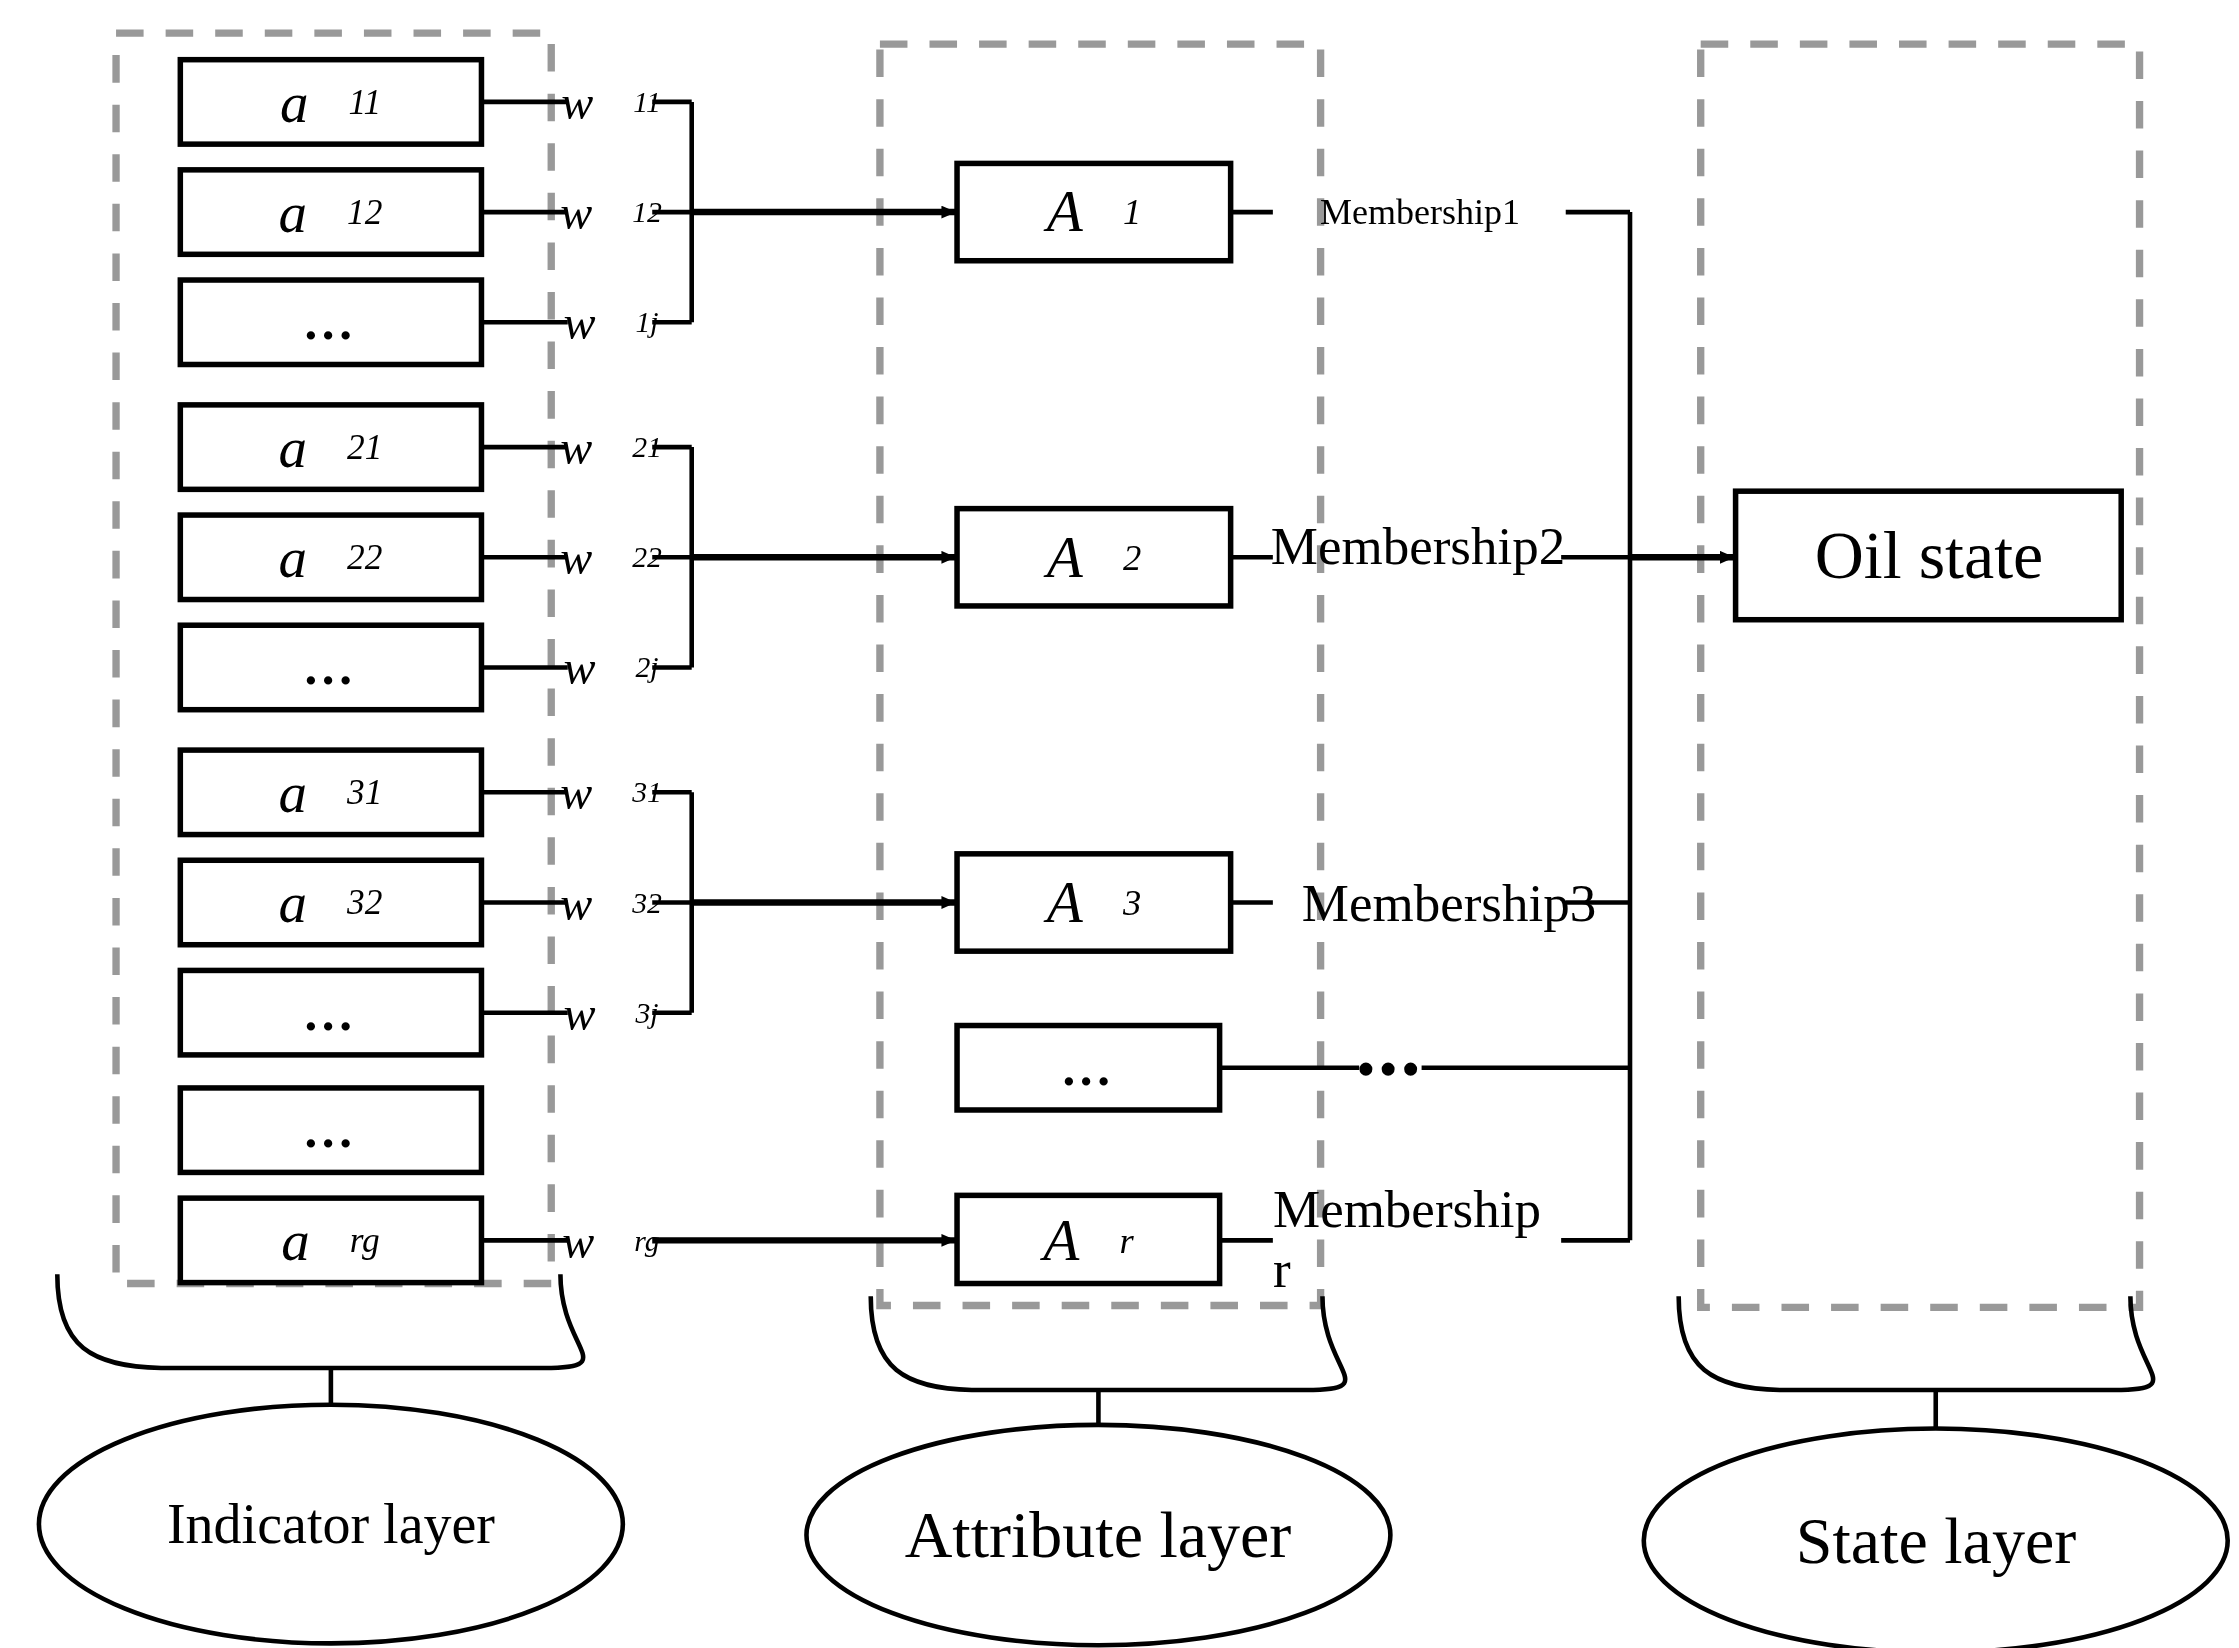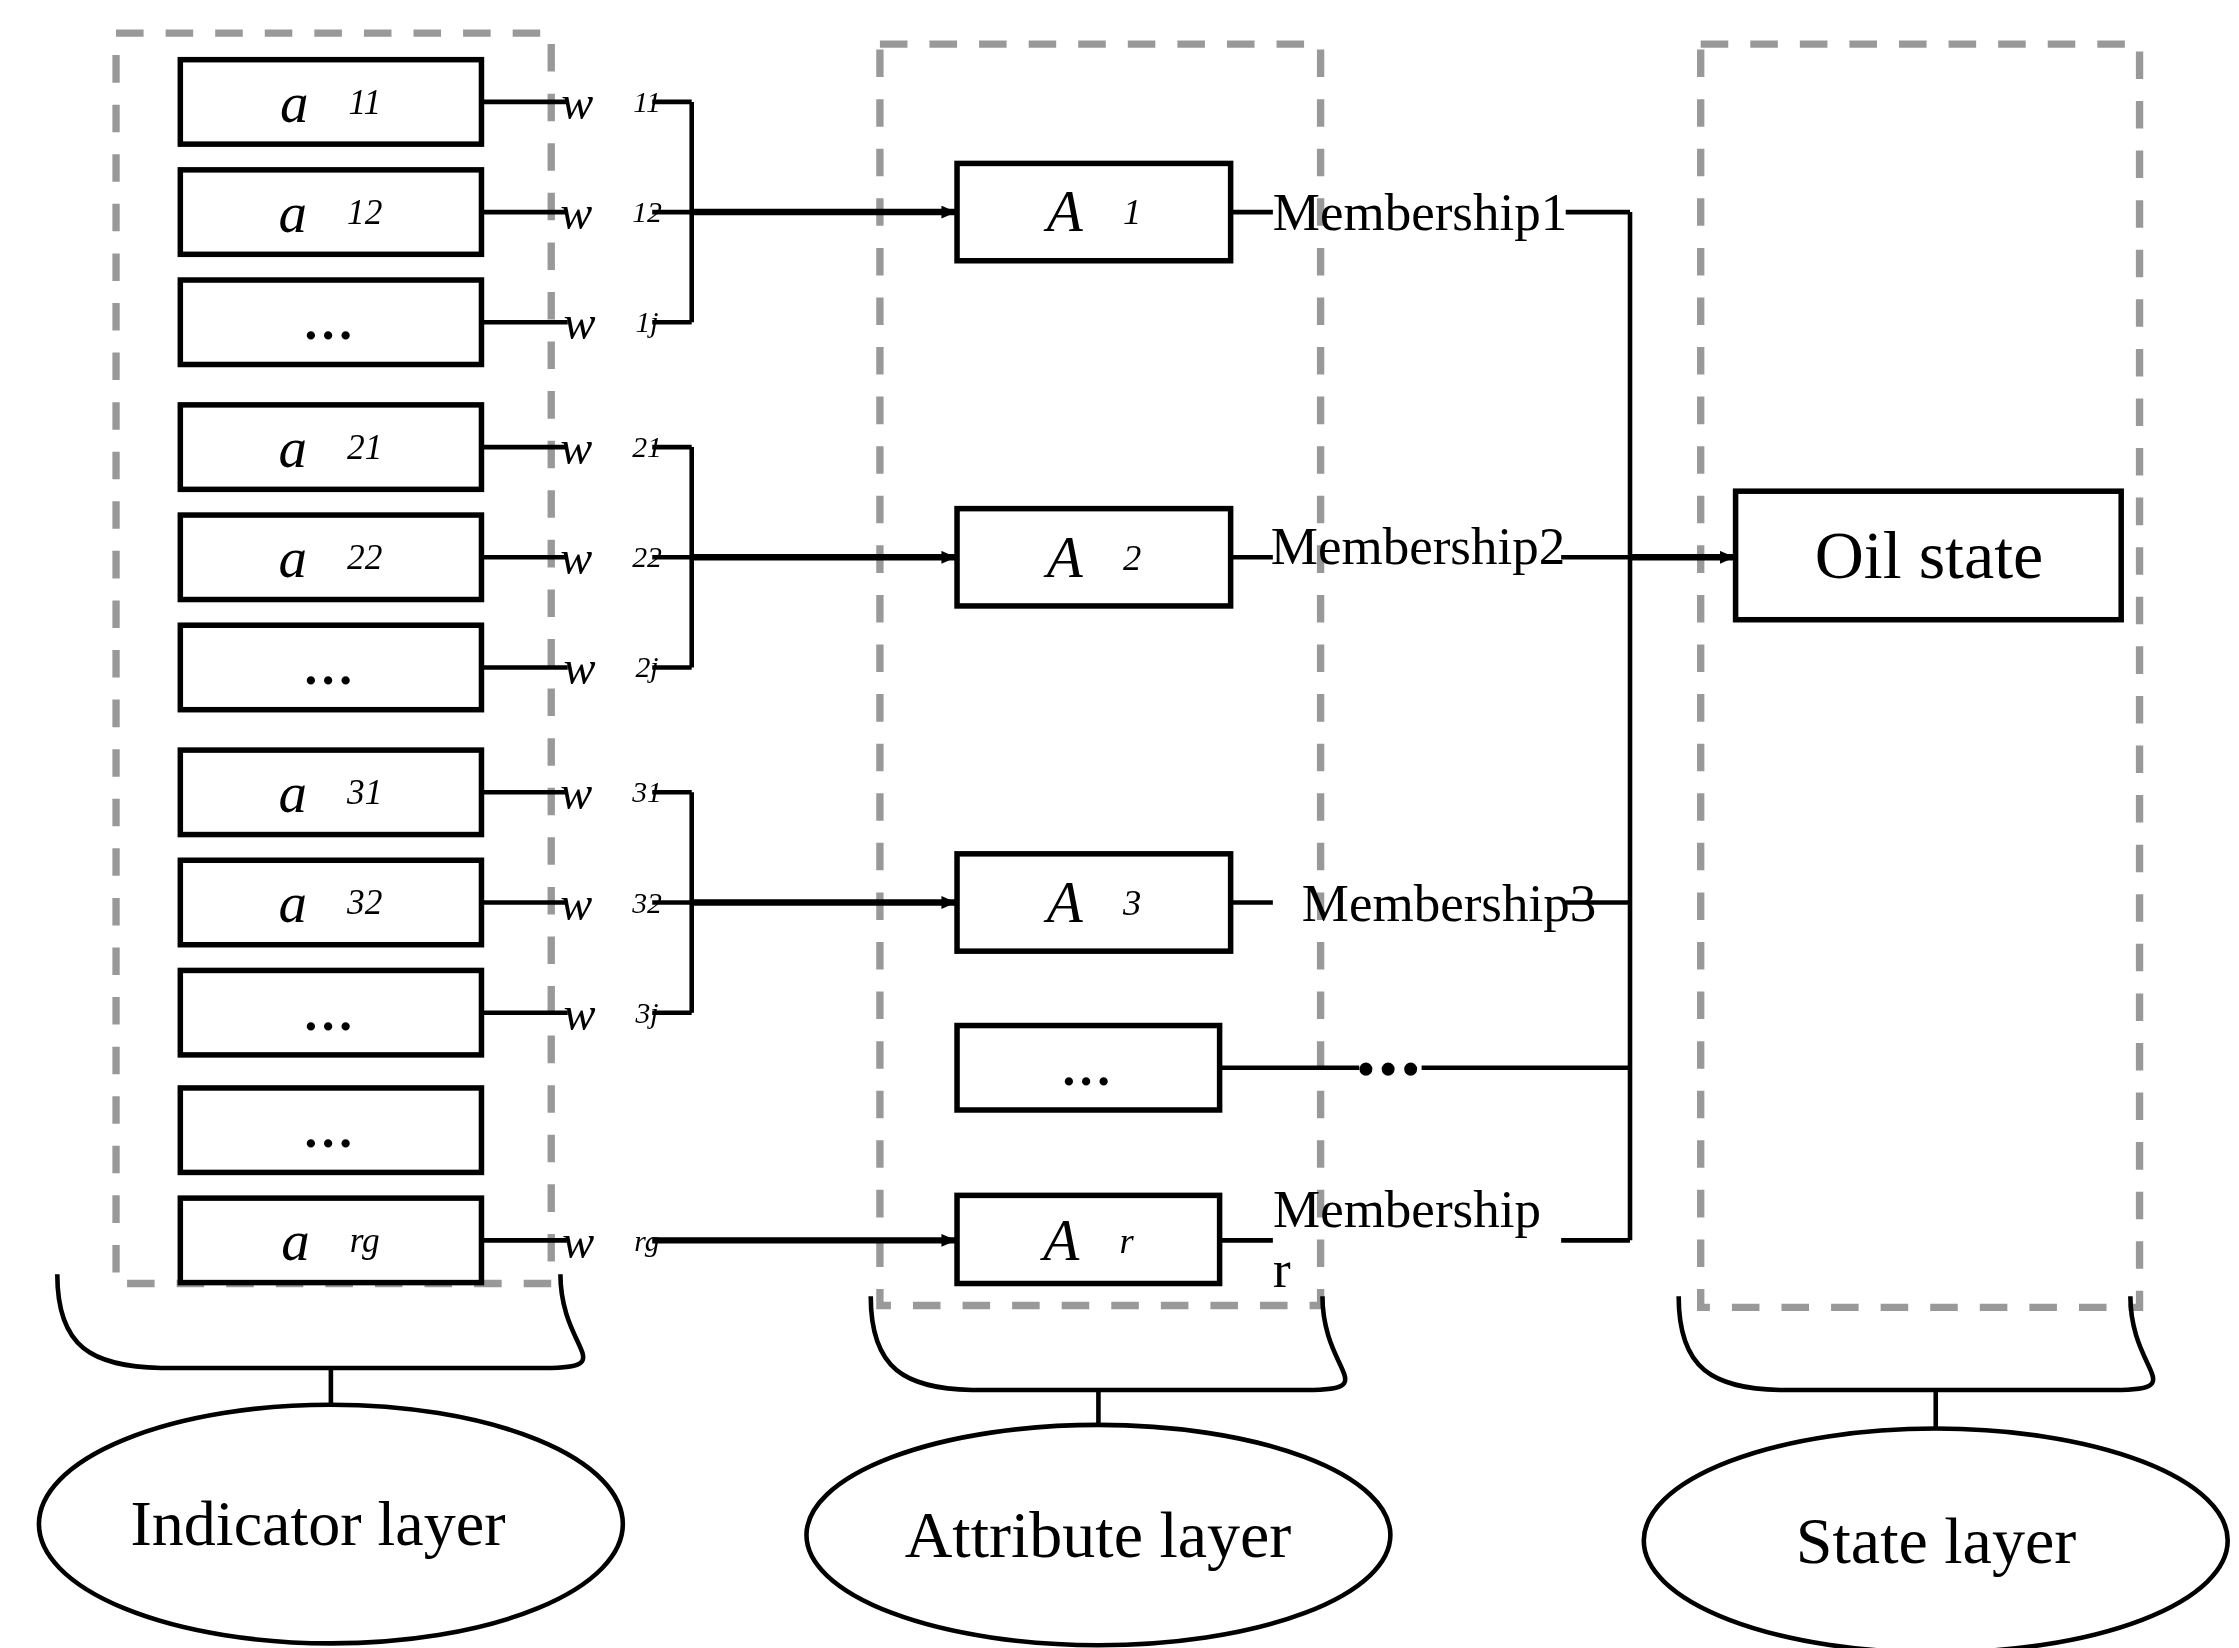--- a/index.html
+++ b/index.html
@@ -221,26 +221,26 @@
   <div class="boxlbl ital" style="left:957px;top:854px;width:274px;height:97px;font-size:59px;">
     <span>A</span>
       <span class="sub">3</span>
   </div>
   <div class="boxlbl" style="left:957px;top:1026px;width:263px;height:84px;font-size:51px;letter-spacing:4.6px;font-weight:bold;">...</div>
   <div class="boxlbl ital" style="left:957px;top:1196px;width:263px;height:88px;font-size:59px;">
     <span>A</span>
       <span class="sub">r</span>
   </div>
 
-  <div class="boxlbl" style="left:1273px;top:176px;width:294px;height:72px;font-size:53px;">Membership1</div>
+  <div class="boxlbl" style="left:1273px;top:176px;width:294px;height:72px;font-size:36px;">Membership1</div>
   <div class="boxlbl" style="left:1273px;top:510px;width:290px;height:72px;font-size:53px;">Membership2</div>
   <div class="boxlbl" style="left:1302px;top:867px;width:294px;height:72px;font-size:53px;">Membership3</div>
   <div class="boxlbl" style="left:1359px;top:1034px;width:64px;height:68px;font-size:48px;letter-spacing:5.5px;font-weight:bold;">•••</div>
   <div class="boxlbl" style="left:1273px;top:1203px;width:290px;height:72px;font-size:53px;">Membership r</div>
 
   <div class="boxlbl" style="left:1736px;top:491px;width:386px;height:129px;font-size:68px;">Oil state</div>
 
-  <div class="boxlbl" style="left:26px;top:1469px;width:584px;height:110px;font-size:64px;">Indicator layer</div>
+  <div class="boxlbl" style="left:39px;top:1469px;width:584px;height:110px;font-size:56px;">Indicator layer</div>
   <div class="boxlbl" style="left:806px;top:1480px;width:584px;height:110px;font-size:66px;">Attribute layer</div>
   <div class="boxlbl" style="left:1644px;top:1486px;width:584px;height:110px;font-size:66px;">State layer</div>
 
 </div>
 
 
 </body></html>

